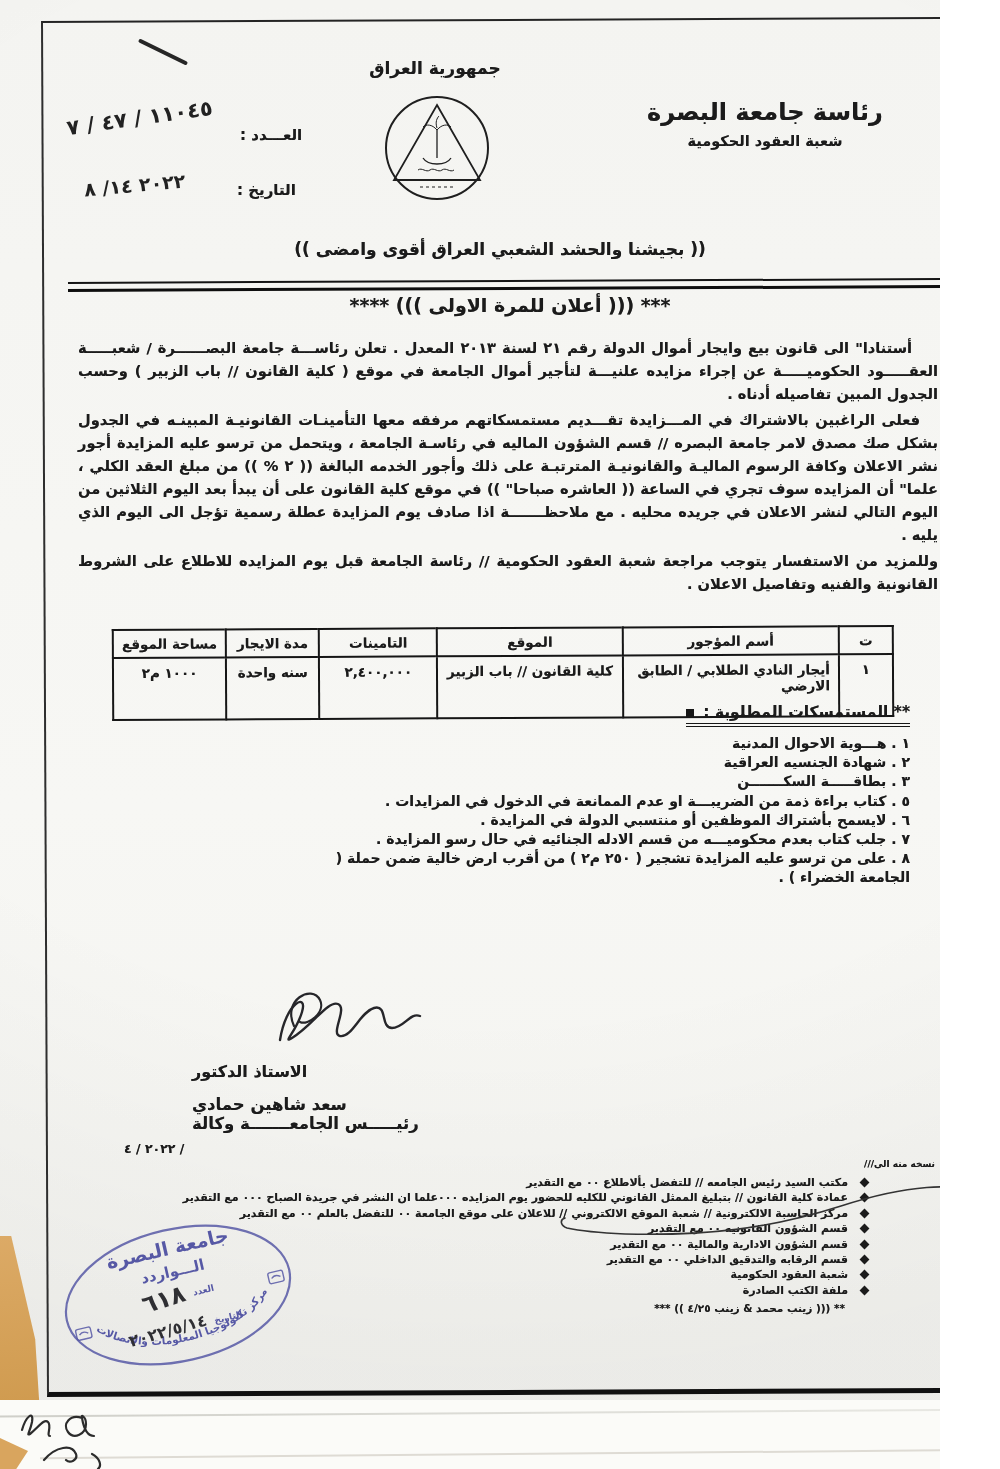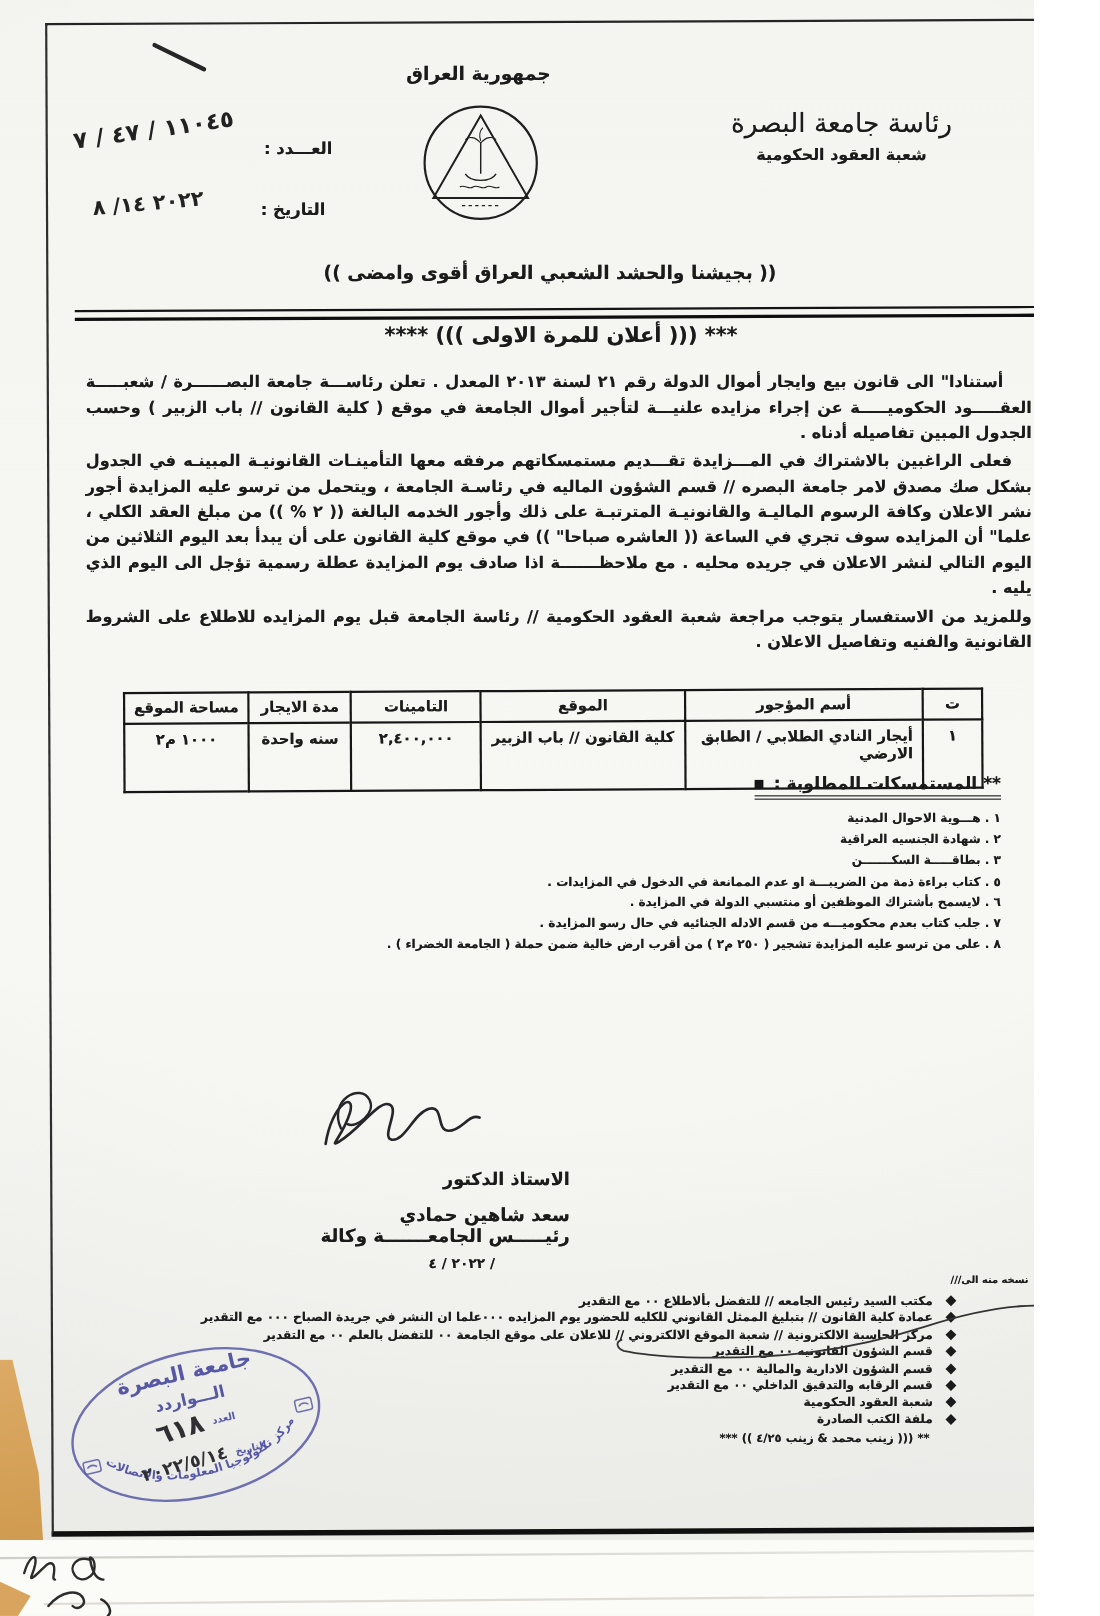--- a/index.html
+++ b/index.html
@@ -15,21 +15,21 @@
   .abs{position:absolute;}
   .frame{
     position:absolute;left:44px;top:19px;width:897px;height:1369px;
     border-top:2px solid #242424;border-right:3px solid #1e1e1e;
     border-left:2px solid #2e2e2e;border-bottom:5px solid #101010;
     transform:rotate(-0.25deg);
   }
   .scan-line{position:absolute;left:964px;top:0;width:2px;height:212px;background:#5c5c5c;opacity:.75;}
   .country{left:330px;top:58px;width:210px;text-align:center;font-size:17px;font-weight:700;}
   .org{left:610px;top:98px;width:310px;text-align:center;}
-  .org-title{font-size:24px;font-weight:400;letter-spacing:0;}
+  .org-title{font-size:24px;font-weight:700;letter-spacing:0;}
   .org-sub{font-size:14.5px;font-weight:700;margin-top:7px;}
   .reflabel{font-size:15px;font-weight:700;}
   .hand{direction:ltr;font-weight:700;color:#222;white-space:nowrap;}
   .num-label{left:240px;top:126px;}
   .num-val{left:66px;top:106px;font-size:21px;transform:rotate(-8deg);letter-spacing:2px;}
   .date-label{left:237px;top:181px;}
   .date-val{left:84px;top:174px;font-size:19px;transform:rotate(-5deg);letter-spacing:2px;}
   .tick{left:136px;top:50px;width:54px;height:4px;background:#262626;border-radius:2px;transform:rotate(26deg);}
   .slogan{left:180px;top:239px;width:640px;text-align:center;font-size:17px;font-weight:700;}
   .rule{left:68px;top:280px;width:873px;height:5px;border-top:2px solid #141414;border-bottom:3px solid #0e0e0e;transform:rotate(-0.25deg);}
@@ -39,22 +39,22 @@
   .p1{text-indent:26px;}
   .p2{text-indent:18px;}
   .auction-table{left:112px;top:627px;width:782px;border-collapse:collapse;transform:rotate(-0.3deg);}
   .auction-table th,.auction-table td{border:2px solid #161616;font-size:13.5px;font-weight:700;text-align:center;padding:2px 4px;}
   .auction-table th{height:22px;}
   .auction-table td{height:52px;vertical-align:top;padding-top:6px;}
   .cell-name{text-align:right !important;padding-right:8px !important;}
   .docs-block{left:295px;top:702px;width:615px;text-align:right;}
   .docs-heading{display:inline-block;font-size:15.5px;font-weight:700;border-bottom:4px double #161616;padding-bottom:2px;margin-bottom:7px;}
   .sq{display:inline-block;width:8px;height:8px;background:#161616;margin-right:4px;vertical-align:middle;}
-  .doc-item{font-size:11px;font-weight:700;line-height:19.2px;}
-  .sig-block{left:208px;top:982px;width:310px;text-align:right;}
+  .doc-item{font-size:14px;font-weight:700;line-height:19.2px;}
+  .sig-block{left:192px;top:982px;width:310px;text-align:left;}
   .sig-title1{font-size:16px;font-weight:700;margin-top:2px;}
   .sig-name{font-size:16.5px;font-weight:700;margin-top:14px;}
   .sig-role{font-size:16.5px;font-weight:700;}
   .sig-date{font-size:12.5px;font-weight:700;margin-top:8px;direction:ltr;position:relative;left:-68px;}
   .dist-header{left:830px;top:1159px;width:105px;text-align:right;font-size:9px;font-weight:700;}
   .dist-block{left:168px;top:1175px;width:700px;}
   .dist-row{display:flex;align-items:flex-start;column-gap:13px;line-height:15.4px;}
   .diamond{flex:0 0 auto;width:7px;height:7px;background:#1b1b1b;transform:rotate(45deg);margin-top:4px;}
   .dist-text{font-size:11px;font-weight:700;white-space:nowrap;}
   .dist-footer{margin-top:4px;margin-right:23px;font-size:10.5px;font-weight:700;text-align:right;}

